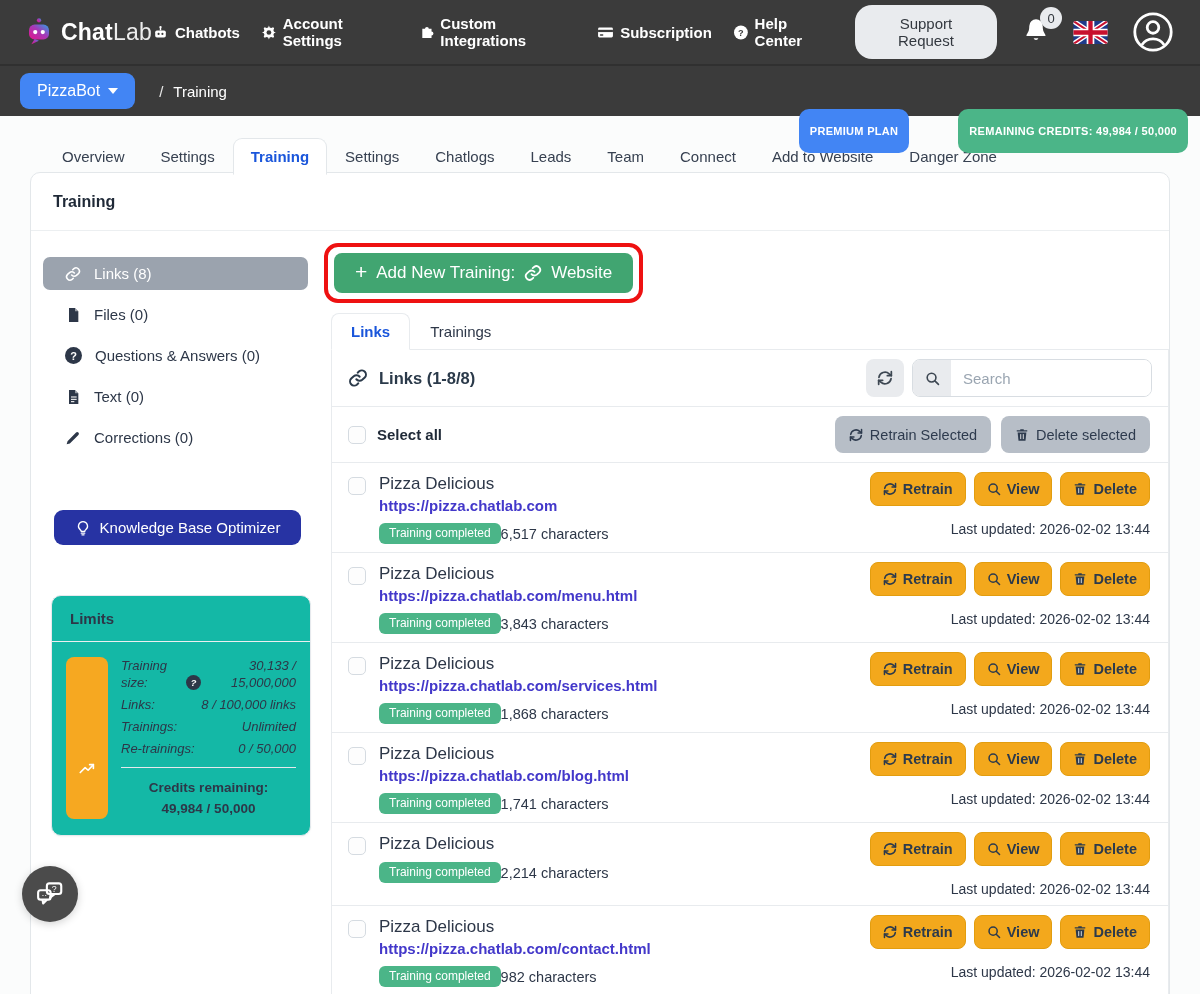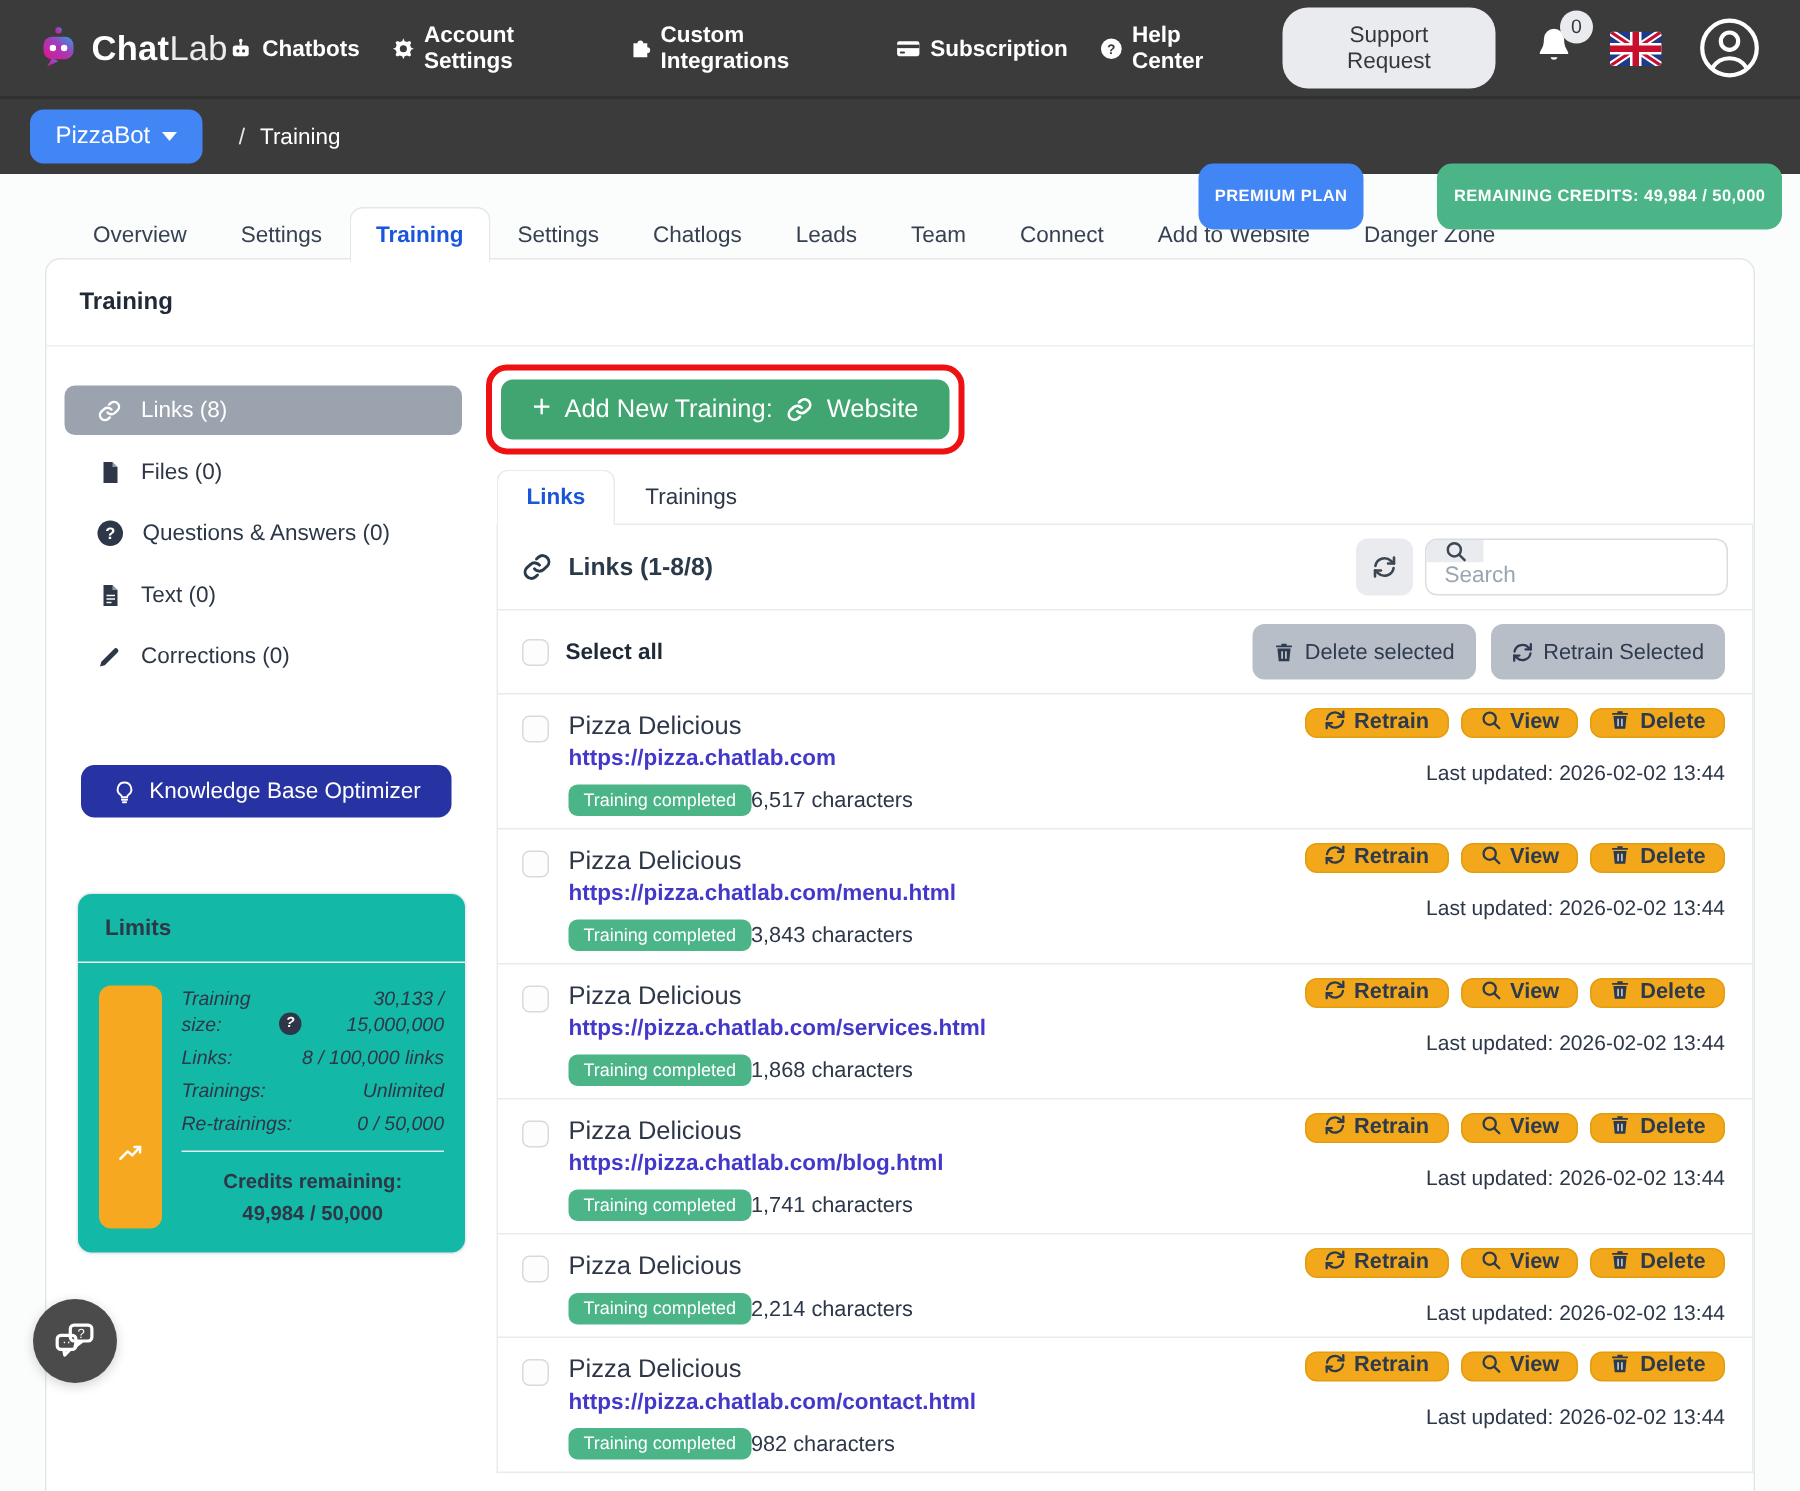--- a/index.html
+++ b/index.html
@@ -81,21 +81,21 @@
   .subtab { padding:9px 19px; font-size:15px; color:#2d3748; cursor:pointer; border:1px solid transparent; }
   .subtab.active { background:#fff; border:1px solid #e8ebee; border-bottom-color:#fff; border-radius:8px 8px 0 0; color:#1a56db; font-weight:700; }
 
   .table { border:1px solid #e8ebee; background:#fff; }
   .thead { display:flex; align-items:center; justify-content:space-between; padding:9px 16px; }
   .thead-left { display:flex; align-items:center; gap:11px; font-size:16.5px; font-weight:600; color:#2b3a4a; }
   .thead-left .ic { width:20px; height:20px; }
   .thead-right { display:flex; align-items:center; gap:8px; }
   .refresh-btn { width:38px; height:38px; background:#e9ebee; border:none; border-radius:8px; display:flex; align-items:center; justify-content:center; cursor:pointer; color:#3d4752; }
   .refresh-btn .ic { width:16px; height:16px; }
-  .search-group { display:flex; border:1px solid #d8dde2; border-radius:8px; overflow:hidden; height:38px;flex-direction:column; }
+  .search-group { display:flex; border:1px solid #d8dde2; border-radius:8px; overflow:hidden; height:38px; }
   .search-prefix { width:38px; background:#e9ebee; display:flex; align-items:center; justify-content:center; color:#3d4752; }
   .search-prefix .ic { width:15px; height:15px; }
   .search-input { border:none; outline:none; width:200px; padding:0 12px; font-size:15px; font-family:inherit; color:#2d3748; }
   .search-input::placeholder { color:#9aa5b1; }
 
   .selrow { display:flex; align-items:center; justify-content:space-between; padding:9px 18px 9px 16px; border-top:1px solid #e8ebee; }
   .selrow-left { display:flex; align-items:center; gap:11px; font-size:15px; font-weight:600; color:#1f2937; }
   .cb { width:18px; height:18px; border:1.5px solid #d5dbe1; border-radius:5px; background:#fdfdfd; flex:none; cursor:pointer; }
   .gbtns { display:flex; gap:10px; }
   .gbtn { background:#b7bec7; border:none; border-radius:8px; padding:0 14px; height:37px; font-size:14.5px; font-family:inherit; color:#2e3b4e; display:flex; align-items:center; gap:7px; cursor:pointer; }
@@ -104,21 +104,21 @@
   .row { display:flex; align-items:flex-start; padding:9px 18px 8px 16px; border-top:1px solid #e8ebee; }
   .row .cb { margin-top:5px; }
   .rowmain { flex:1; margin-left:13px; }
   .rtitle { font-size:17px; color:#2d3748; line-height:23px; font-weight:500; }
   .rurl { display:inline-block; font-size:15px; color:#4338ca; font-weight:600; text-decoration:none; line-height:20px; margin-top:1px; cursor:pointer; }
   .rmeta { display:flex; align-items:center; gap:0; margin-top:7px; }
   .pill { background:#4bb588; color:#fff; font-size:12px; border-radius:6px; padding:3px 10px 4px 10px; }
   .chars { font-size:14.5px; color:#2d3748; }
   .rowside { display:flex; flex-direction:column; align-items:flex-end; }
   .btns { display:flex; gap:8px; }
-  .abtn { background:#f3a81c; border:1px solid #e29d0f; border-radius:8px; height:20px; padding:0 12px; font-size:14.5px; font-weight:600; font-family:inherit; color:#2c3a4c; display:flex; gap:6px; cursor:pointer; }
+  .abtn { background:#f3a81c; border:1px solid #e29d0f; border-radius:8px; height:34px; padding:0 12px; font-size:14.5px; font-weight:600; font-family:inherit; color:#2c3a4c; display:flex; align-items:center; gap:6px; cursor:pointer; }
   .abtn .ic { width:14px; height:14px; }
   .updated { font-size:14px; color:#2d3748; margin-top:15px; }
 
   
   .chat-widget { position:absolute; left:22px; top:866px; width:56px; height:56px; border-radius:50%; background:#4b4b4b; display:flex; align-items:center; justify-content:center; cursor:pointer; box-shadow:0 2px 8px rgba(0,0,0,.18); z-index:8; }
   .chat-widget svg { width:30px; height:30px; color:#fff; }
   .hidden-defs { position:absolute; width:0; height:0; overflow:hidden; }
 </style>
 </head>
 <body>
@@ -436,29 +436,29 @@
           </div>
 
           <div class="selrow">
             <div class="selrow-left">
               <span class="cb"></span>
               <span>Select all</span>
             </div>
             <div class="gbtns">
               <button class="gbtn">
                   <svg class="ic">
+                    <use href="#i-refresh"></use>
+                  </svg>
+                  <span>Retrain Selected</span>
+                </button>
+              <button class="gbtn">
+                  <svg class="ic">
                     <use href="#i-trash"></use>
                   </svg>
                   <span>Delete selected</span>
-                </button>
-              <button class="gbtn">
-                  <svg class="ic">
-                    <use href="#i-refresh"></use>
-                  </svg>
-                  <span>Retrain Selected</span>
                 </button>
             </div>
           </div>
 
           <div class="row">
             <span class="cb"></span>
             <div class="rowmain">
               <div class="rtitle">Pizza Delicious</div>
               <a class="rurl">https://pizza.chatlab.com</a>
               <div class="rmeta">

